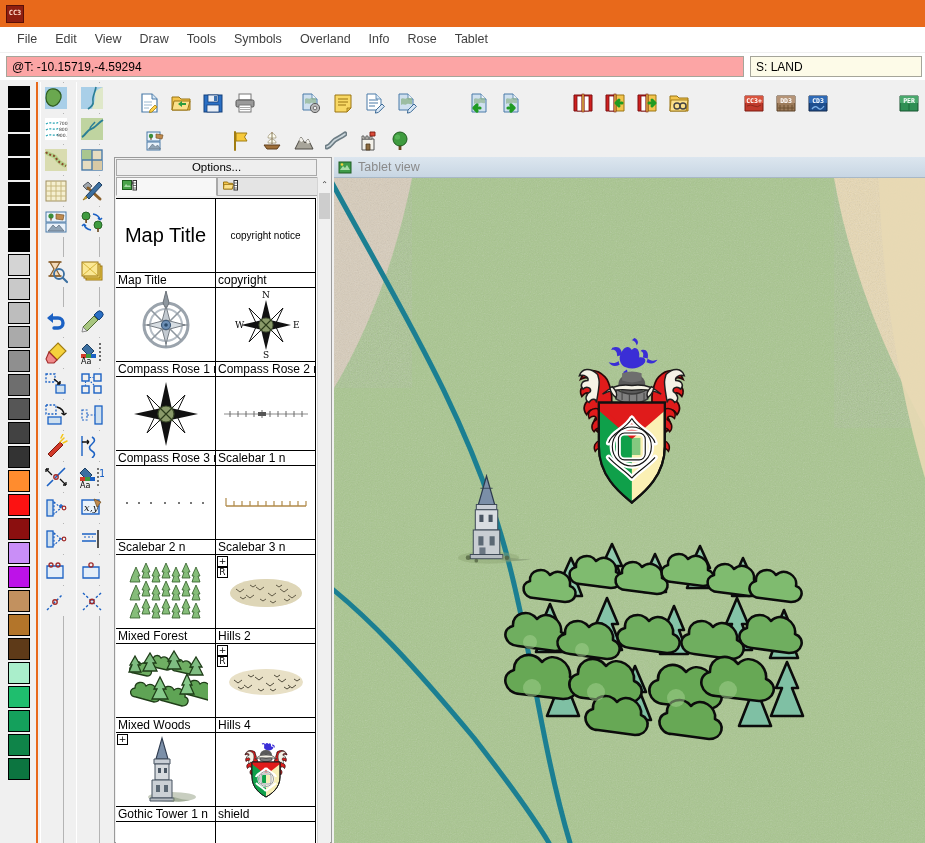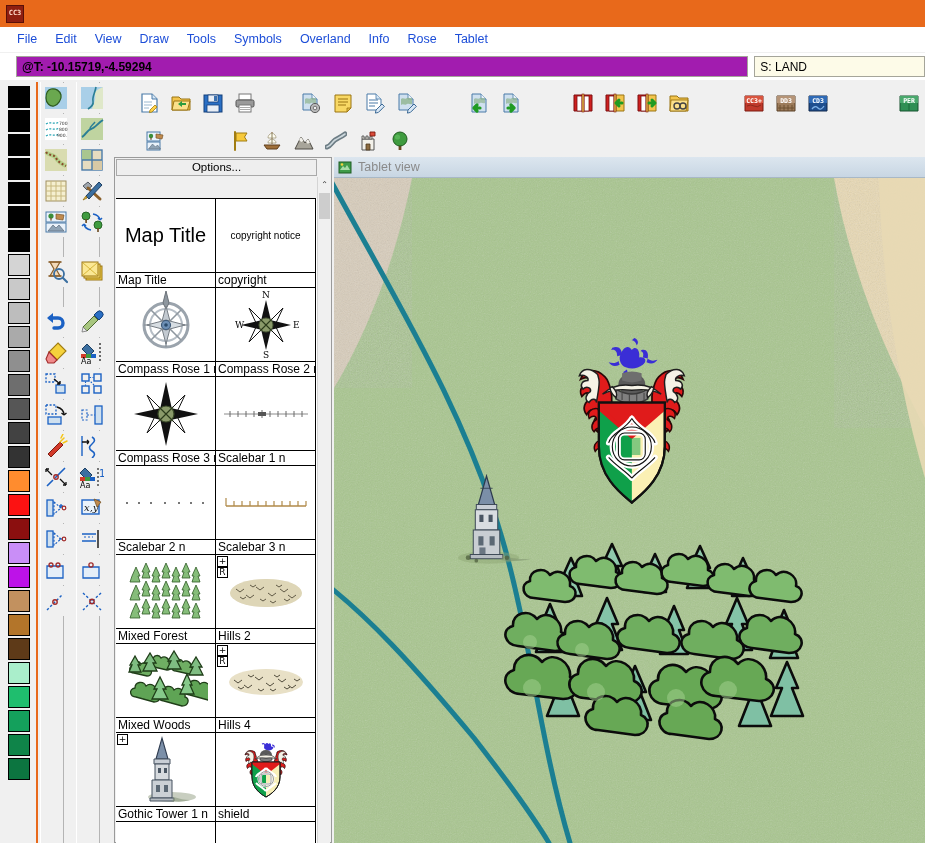--- a/index.html
+++ b/index.html
@@ -39,34 +39,34 @@
 
   
   #menubar {
     position: absolute; left: 0; top: 27px; width: 925px; height: 25px;
     background: #ffffff;
     display: flex; align-items: center;
     padding-left: 8px;
     border-bottom: 1px solid #fff;
   }
   #menubar .menu-item {
-    font-size: 12.5px; color: #1d4ed8; padding: 3px 9px; cursor: default;
+    font-size: 12.5px; color: #404040; padding: 3px 9px; cursor: default;
     white-space: nowrap;
   }
 
   
   #cmdrow {
     position: absolute; left: 0; top: 53px; width: 925px; height: 27px;
     background: #ffffff; display: flex; align-items: center;
   }
   #cmdline {
-    margin-left: 16px; height: 21px; width: 738px;
-    background: #a21caf; border: 1px solid #a5a59a;
+    margin-left: 6px; height: 21px; width: 738px;
+    background: #fca5a5; border: 1px solid #a5a59a;
     display: flex; align-items: center; padding-left: 5px;
-    font-size: 12px; color: #000; font-weight: bold;
+    font-size: 12px; color: #000;
   }
   #statusbox {
     margin-left: 6px; height: 21px; width: 172px;
     background: #fdfbe8; border: 1px solid #a5a59a;
     display: flex; align-items: center; padding-left: 5px;
     font-size: 12px; color: #000; text-align: right;
   }
 
   
   #toolrows {
@@ -111,21 +111,21 @@
     width: 30px; height: 30px; margin: 1px auto;
     border: 1px solid #f0f0f0; background: #f0f0f0;
     display: flex; align-items: center; justify-content: center;
   }
   .vbar .vgap { height: 18px; }
 
   
   #symbolpanel {
     position: absolute; left: 114px; top: 157px; width: 218px; height: 686px;
     background: #f0f0f0; border: 1px solid #9a9a9a;
-    display: flex; flex-direction: column; justify-content: space-between;
+    display: flex; flex-direction: column;
   }
   #sym-options {
     height: 17px; margin: 1px 14px 1px 1px;
     background: #eeeeee; border: 1px solid #a9a9a9;
     font-size: 11.5px; text-align: center; line-height: 15px; color: #000;
   }
   #sym-tabs { display: flex; height: 19px; margin-left: 1px; width: 202px; }
   #sym-tabs .stab {
     flex: 1; border: 1px solid #a9a9a9; background: #e4e4e4;
     display: flex; align-items: center; padding-left: 5px;

